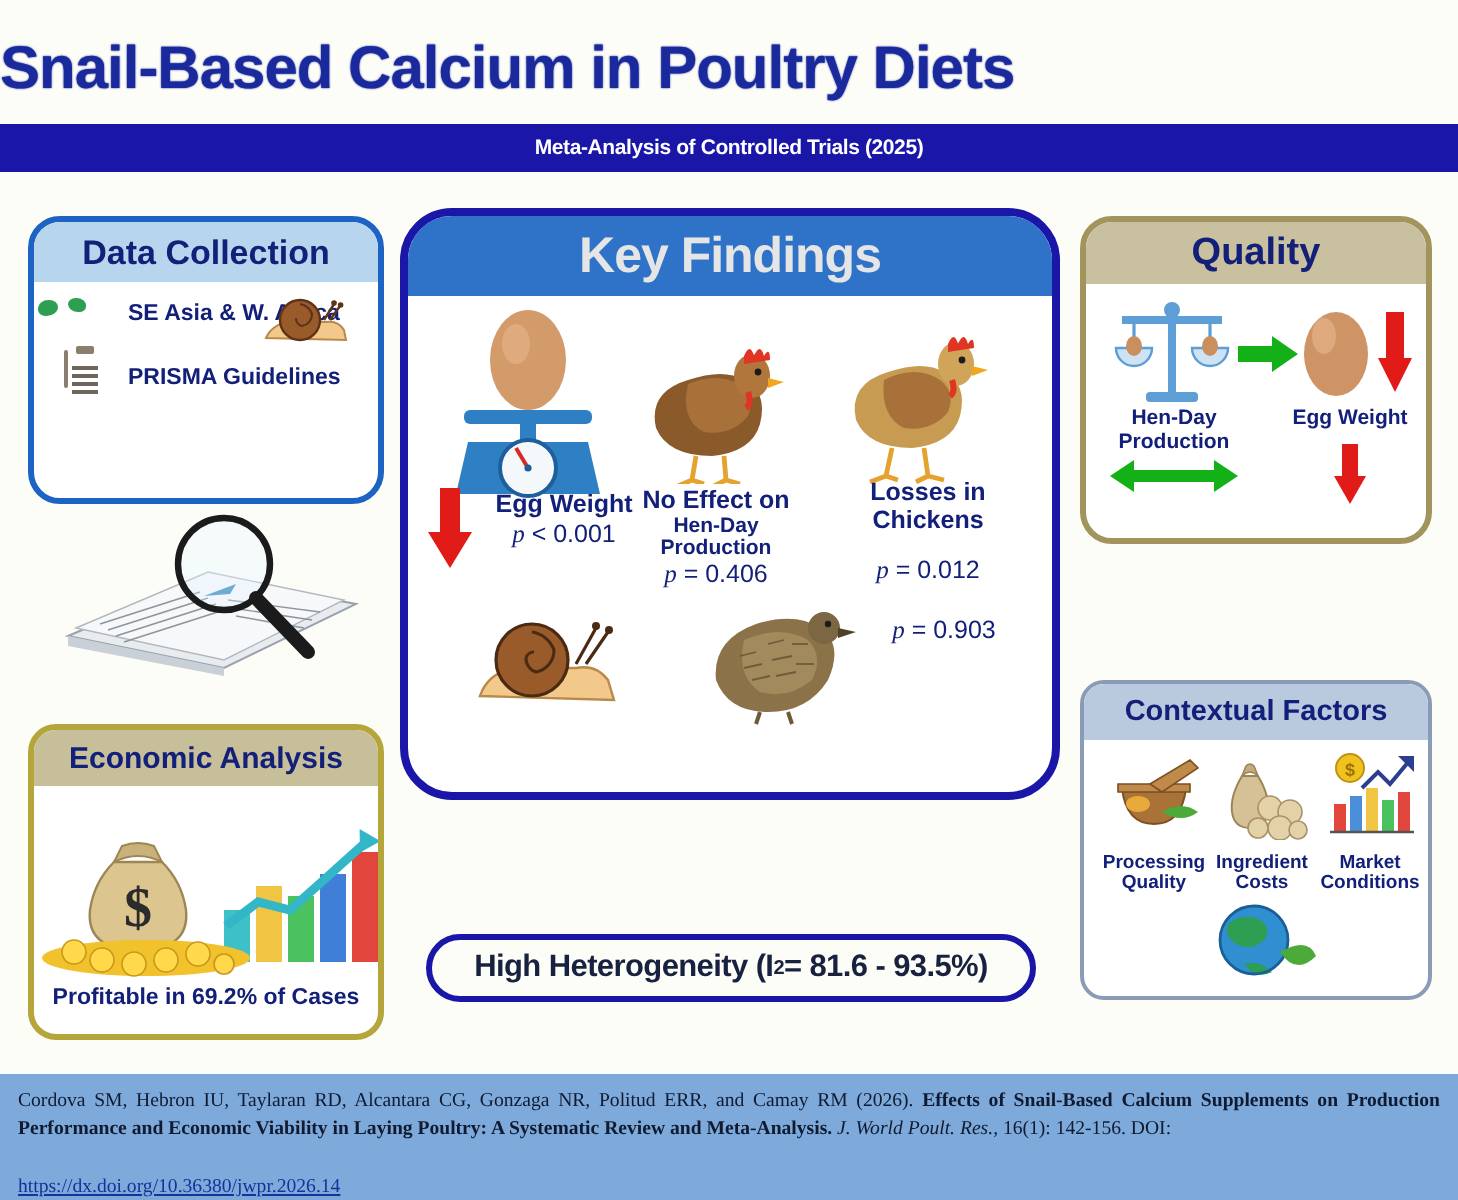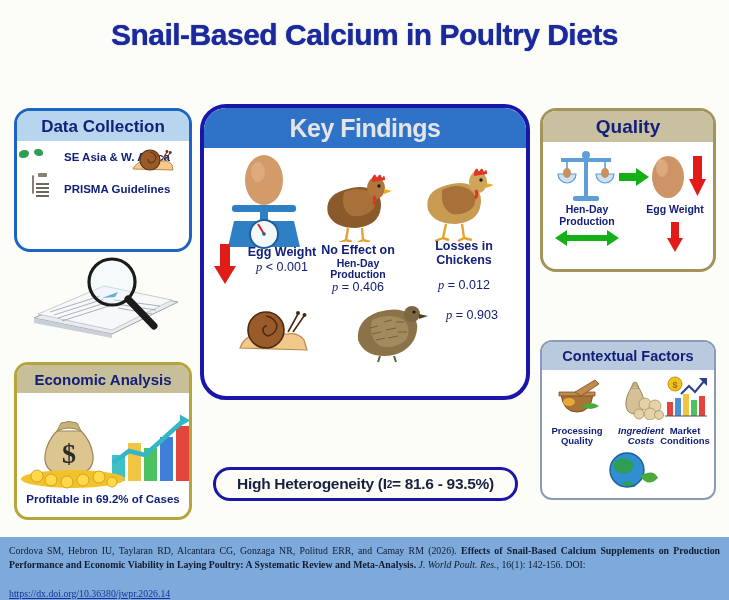--- a/index.html
+++ b/index.html
@@ -14,21 +14,20 @@
   }
 
   
   #header-zone {
     width: 729px;
     height: 92px;
     background: #fdfdf7;
     position: relative;
   }
   #main-title {
-    text-align: center;
     font-size: 30px;
     font-weight: bold;
     color: #1a2a9c;
     letter-spacing: -0.5px;
     padding-top: 20px;
     line-height: 1;
     text-shadow: 0 0 1px #1a2a9c;
   }
   #subtitle-bar {
     position: absolute;
@@ -268,20 +267,23 @@
     font-size: 9.8px;
     font-family: "Liberation Serif", serif;
     margin-top: 15px;
   }
 </style>
 </head>
 <body>
 
 <div id="header-zone">
   <div id="main-title">Snail-Based Calcium in Poultry Diets</div>
+  <div id="subtitle-bar">
+    <span id="subtitle-text">Meta-Analysis of Controlled Trials (2025)</span>
+  </div>
 </div>
 
 <div id="canvas">
 
   <div class="panel" id="panel-data-collection">
     <div class="panel-head" id="dc-head">Data Collection</div>
 
 
     <div class="dc-row">
       <span class="dc-ico"><span class="globe"></span></span>
@@ -511,21 +513,21 @@
         <svg width="48" height="44" viewBox="0 0 48 44">
           <path d="M8 18 q2 18 16 18 q14 0 16 -18 z" fill="#a87238" stroke="#7a4f22" stroke-width="1"></path>
           <path d="M6 16 h36 v4 h-36 z" fill="#c08a4a" stroke="#7a4f22" stroke-width="0.8"></path>
           <path d="M22 16 l20 -12 l4 4 l-18 12 z" fill="#c08a4a" stroke="#7a4f22" stroke-width="0.8"></path>
           <ellipse cx="16" cy="26" rx="6" ry="4" fill="#e8a93b"></ellipse>
           <path d="M28 30 q10 -6 18 0 q-8 6 -18 0 z" fill="#4caa3a"></path>
         </svg>
         <span class="cap">Processing Quality</span>
       </div>
 
-      <div class="cf-item" style="left:70px;top:6px;font-style:italic;">
+      <div class="cf-item" style="left:60px;top:6px;">
         <svg width="48" height="44" viewBox="0 0 48 44">
           <path d="M14 12 q-6 10 -5 18 q1 8 9 8 q8 0 9 -8 q1 -8 -5 -18 z" fill="#d6c095" stroke="#9a8459" stroke-width="1"></path>
           <path d="M14 12 q4 -4 8 0 l-2 -5 q-2 -2 -4 0 z" fill="#c4ac7c" stroke="#9a8459" stroke-width="0.8"></path>
           <circle cx="28" cy="28" r="6" fill="#e3d2a8" stroke="#a89067" stroke-width="0.8"></circle>
           <circle cx="38" cy="30" r="6" fill="#e3d2a8" stroke="#a89067" stroke-width="0.8"></circle>
           <circle cx="33" cy="38" r="6" fill="#e3d2a8" stroke="#a89067" stroke-width="0.8"></circle>
           <circle cx="22" cy="38" r="5" fill="#e3d2a8" stroke="#a89067" stroke-width="0.8"></circle>
           <circle cx="42" cy="39" r="4.5" fill="#e3d2a8" stroke="#a89067" stroke-width="0.8"></circle>
         </svg>
         <span class="cap">Ingredient Costs</span>

